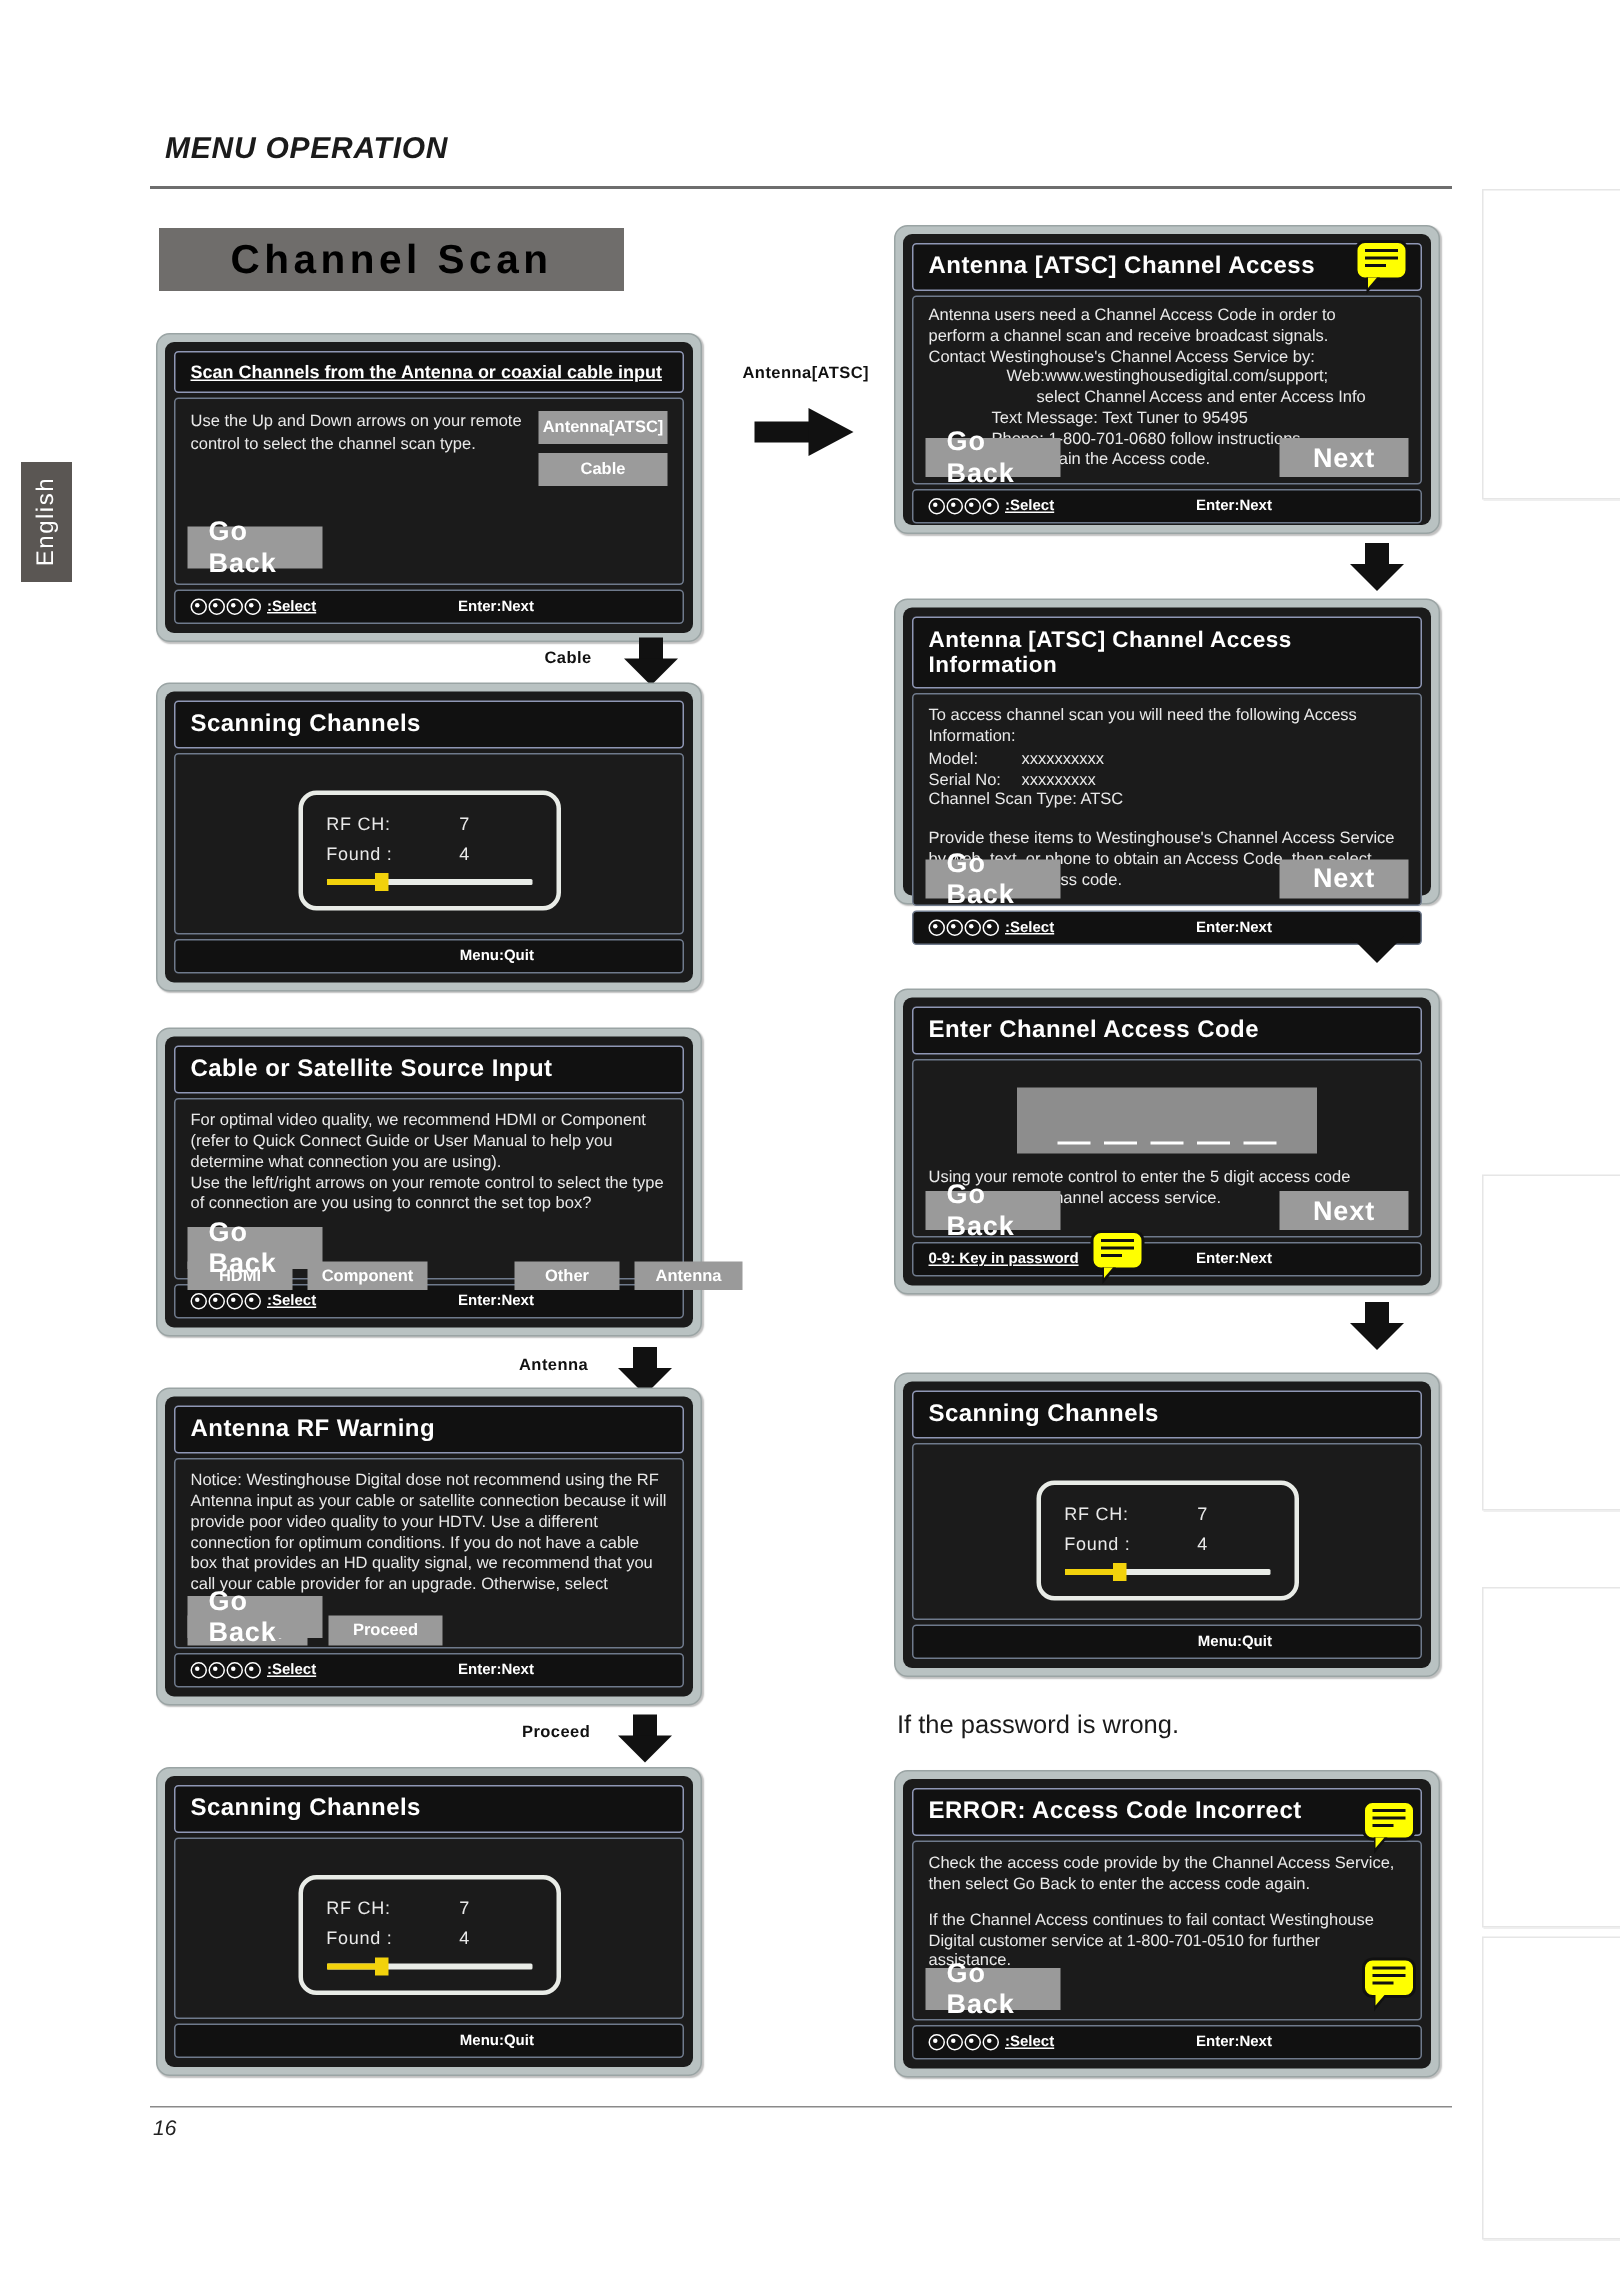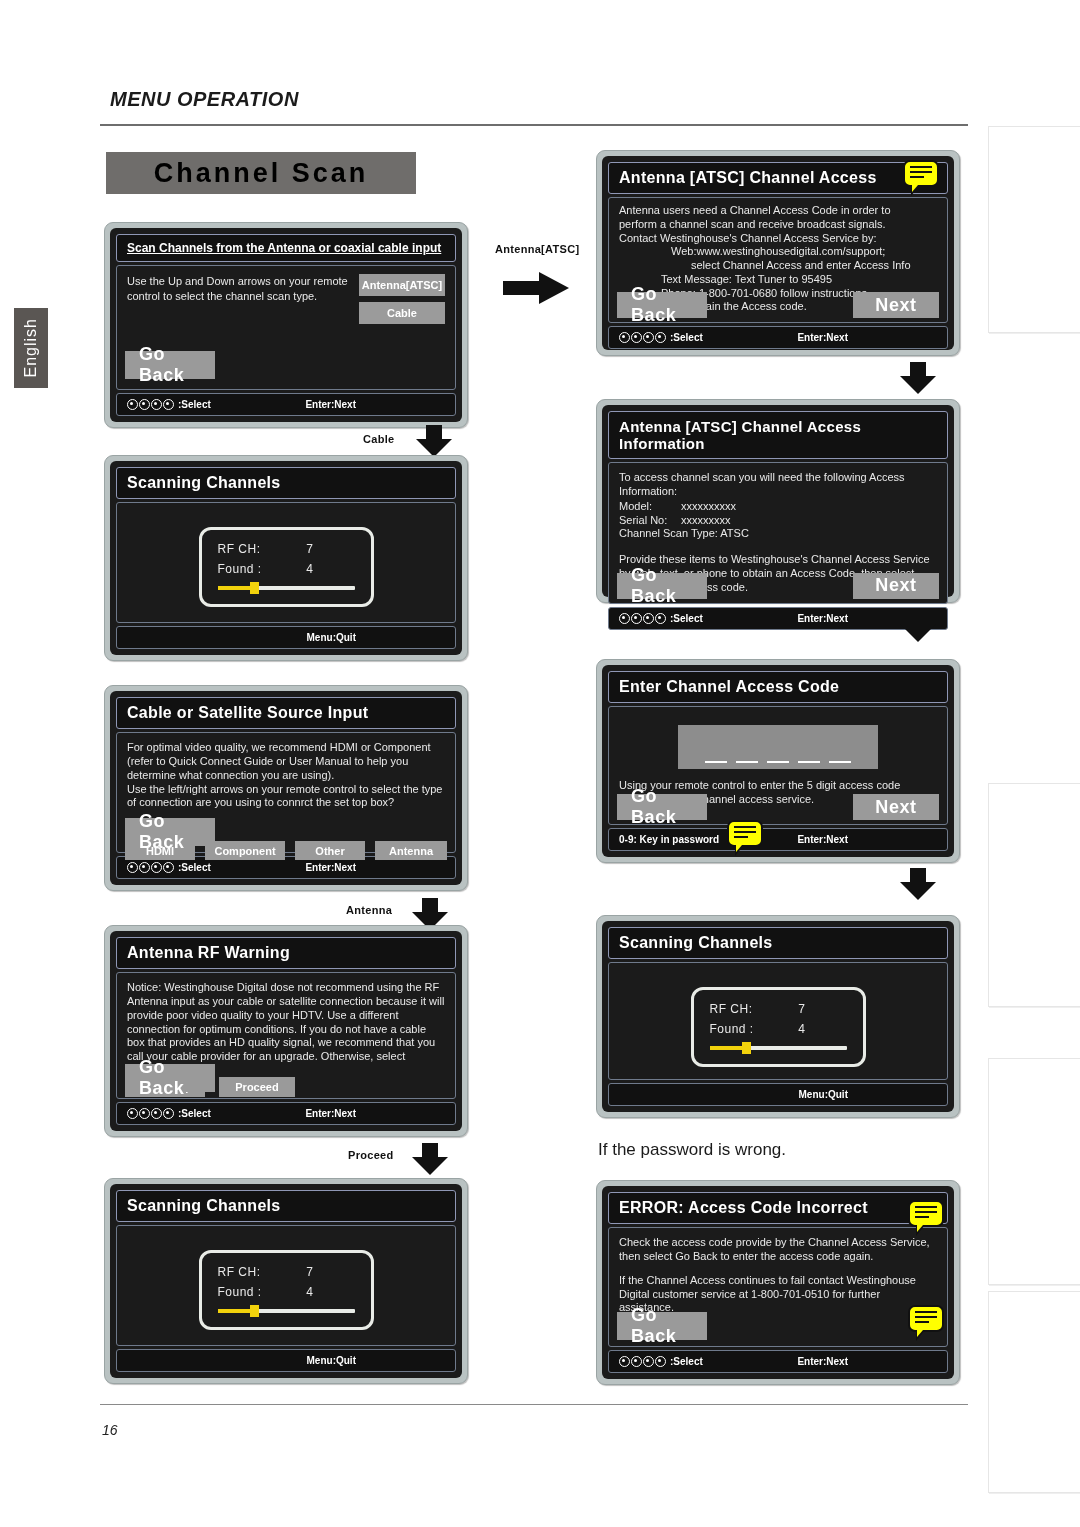--- a/index.html
+++ b/index.html
@@ -29,21 +29,21 @@
     color:#fff;font-size:16px;letter-spacing:1px;
     writing-mode:vertical-rl;text-orientation:mixed;
     transform:rotate(180deg);
   }
   #page-foot-rule{
     position:absolute;left:100px;top:1404px;width:868px;height:1px;
     background:#8a8a8a;
   }
   #page-num{
     position:absolute;left:102px;top:1410px;
-    font-size:14px;font-style:italic;color:#222;margin-top:12px;
+    font-size:14px;font-style:italic;color:#222;
   }
   
   .bleed-box{position:absolute;border:1px solid #e6e6e6;background:#fff;
     box-shadow:1px 1px 0 #efefef;}
   
   #banner{
     position:absolute;left:106px;top:152px;width:310px;height:42px;
     background:#6f6d6b;display:flex;align-items:center;justify-content:center;
   }
   #banner span{
@@ -84,21 +84,21 @@
   }
   .osd-foot{
     border:1px solid #6f7a8c;border-radius:3px;
     background:#111;
     margin-top:3px;
     padding:5px 10px;
     box-sizing:border-box;
     display:flex;align-items:center;justify-content:space-between;
     color:#fff;font-size:10px;font-weight:700;
   }
-  .osd-foot .left{display:flex;gap:4px;}
+  .osd-foot .left{display:flex;gap:4px;text-decoration:underline;}
   .osd-foot .right{padding-right:28%;}
   .dpad{display:inline-flex;gap:1px;}
   .dpad i{
     width:9px;height:9px;border-radius:50%;
     border:1.3px solid #fff;display:inline-block;
     position:relative;
   }
   .dpad i:after{
     content:"";position:absolute;left:2px;top:2px;
     width:3px;height:3px;border-radius:50%;background:#fff;
@@ -259,21 +259,21 @@
 
 <div class="osd" style="left:104px;top:685px;width:364px;height:206px;">
   <div class="osd-inner">
     <div class="osd-head big">Cable or Satellite Source Input</div>
     <div class="osd-body">
       <div class="body-text tight">For optimal video quality, we recommend HDMI or Component (refer to Quick Connect Guide or User Manual to help you determine what connection you are using).</div>
       <div class="body-text tight" style="margin-bottom:6px;">Use the left/right arrows on your remote control to select the type of connection are you using to connrct the set top box?</div>
       <div style="position:absolute;left:8px;top:108px;display:flex;gap:10px;">
         <span class="btn btn-sm" style="width:70px;height:19px;">HDMI</span>
         <span class="btn btn-sm" style="width:80px;height:19px;">Component</span>
-        <span class="btn btn-sm" style="width:70px;height:19px;">Other</span>
+        <span class="btn btn-sm" style="width:70px;height:19px;margin-left:48px;">Other</span>
         <span class="btn btn-sm" style="width:72px;height:19px;">Antenna</span>
       </div>
       <div class="btn btn-lg" style="position:absolute;left:8px;bottom:6px;width:90px;height:28px;">Go Back</div>
     </div>
     <div class="osd-foot">
       <span class="left">
         <span class="dpad">
             <i></i>
             <i></i>
             <i></i>

